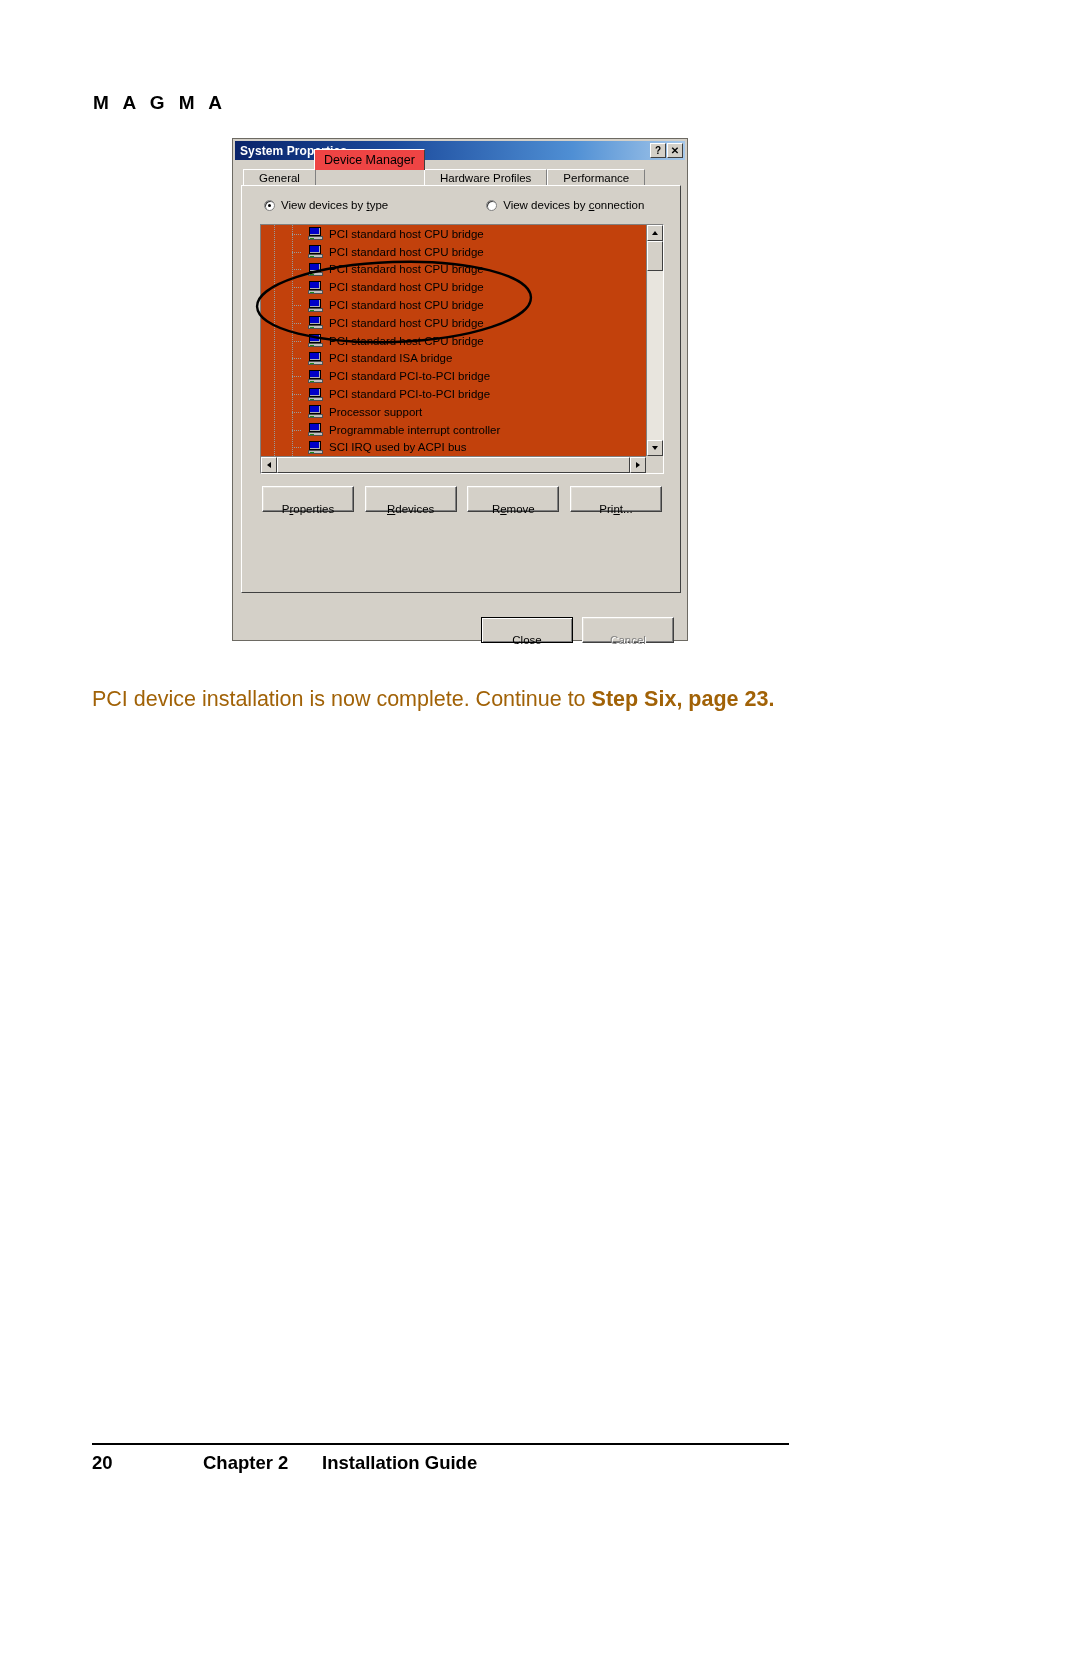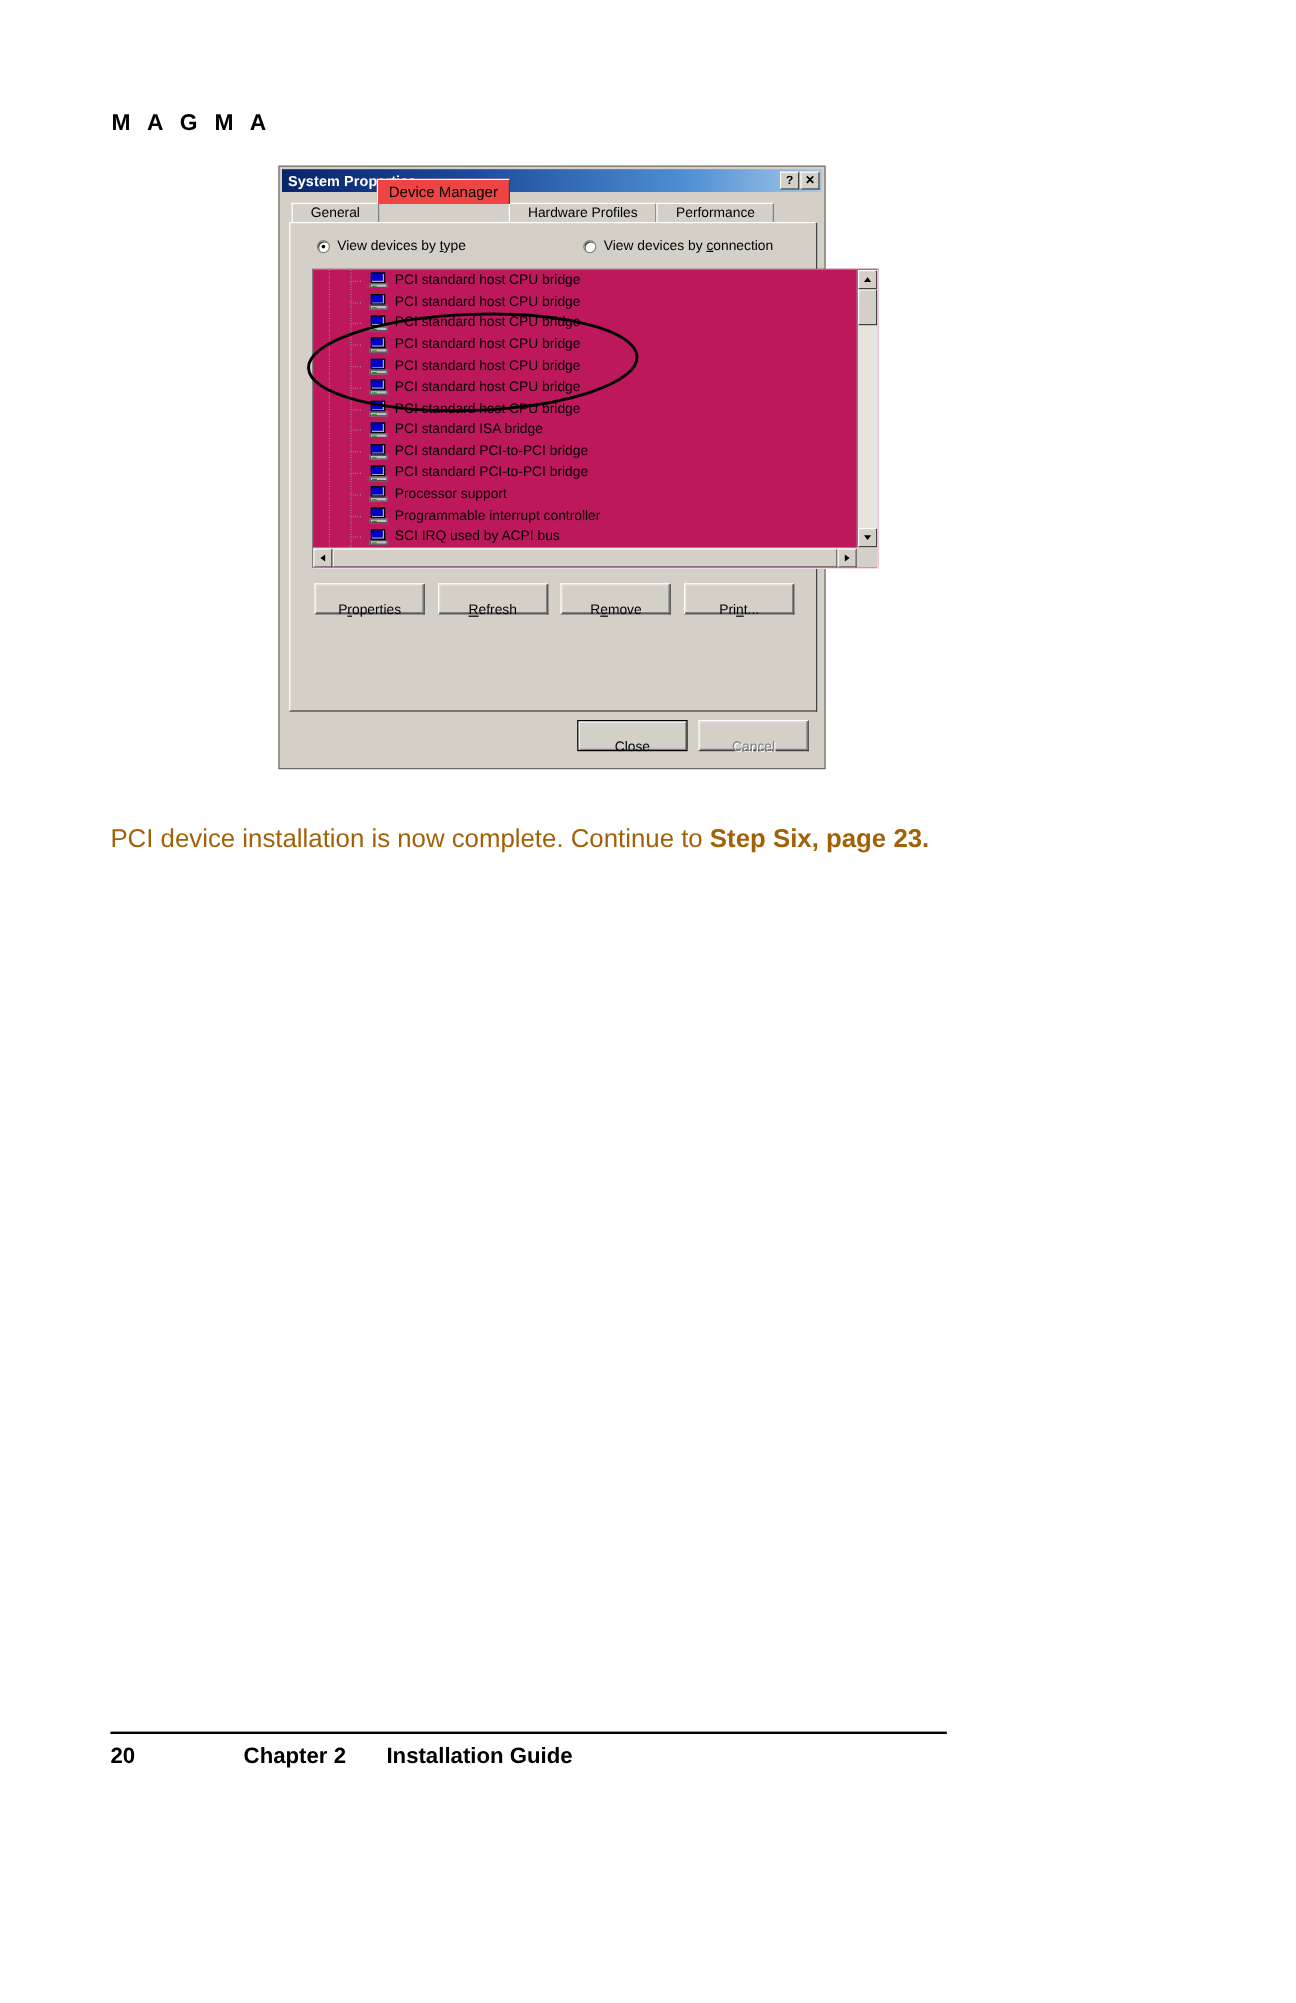--- a/index.html
+++ b/index.html
@@ -162,23 +162,23 @@
     border-radius: 50%;
     background: #000;
   }
   .radio-label { font-size: 11.5px; }
   .radio-label u { text-decoration: underline; }
 
   
   .listbox {
     position: absolute;
     left: 18px; top: 38px;
-    width: 472px;
+    width: 404px;
     height: 250px;
-    background: #be185d;
+    background: #c2410c;
     border-top: 1px solid #808080;
     border-left: 1px solid #808080;
     border-right: 1px solid #ffffff;
     border-bottom: 1px solid #ffffff;
     box-sizing: border-box;
     overflow: hidden;
   }
   .list-inner {
     position: absolute;
     left: 0; top: 0;
@@ -337,21 +337,21 @@
   .win-btn.disabled { color: #808080; text-shadow: 1px 1px 0 #ffffff; }
   .win-btn.default {
     border: 1px solid #000000;
     box-shadow: inset 1px 1px 0 #ffffff, inset -1px -1px 0 #808080;
   }
 
   
   .bottom-btns {
     position: absolute;
     right: 13px;
-    top: 461px;
+    top: 478px;
     display: flex;
     gap: 9px;
   }
 
   
   .annot-ellipse {
     position: absolute;
     left: 0; top: 0;
     width: 456px; height: 503px;
     pointer-events: none;
@@ -548,21 +548,21 @@
           <div class="sb-thumb"></div>
           <div class="sb-btn">
               <span class="arrow right"></span>
             </div>
         </div>
         <div class="corner-box"></div>
       </div>
 
       <div class="btn-row">
         <button class="win-btn"><span>P</span><u>r</u><span>operties</span></button>
-        <button class="win-btn"><span></span><u>R</u><span>efresh</span></button>
+        <button class="win-btn"><span></span><u>R</u><span>devices</span></button>
         <button class="win-btn"><span>R</span><u>e</u><span>move</span></button>
         <button class="win-btn"><span>Pri</span><u>n</u><span>t...</span></button>
       </div>
     </div>
 
     <div class="bottom-btns">
       <button class="win-btn default">Close</button>
       <button class="win-btn disabled">Cancel</button>
     </div>
 

